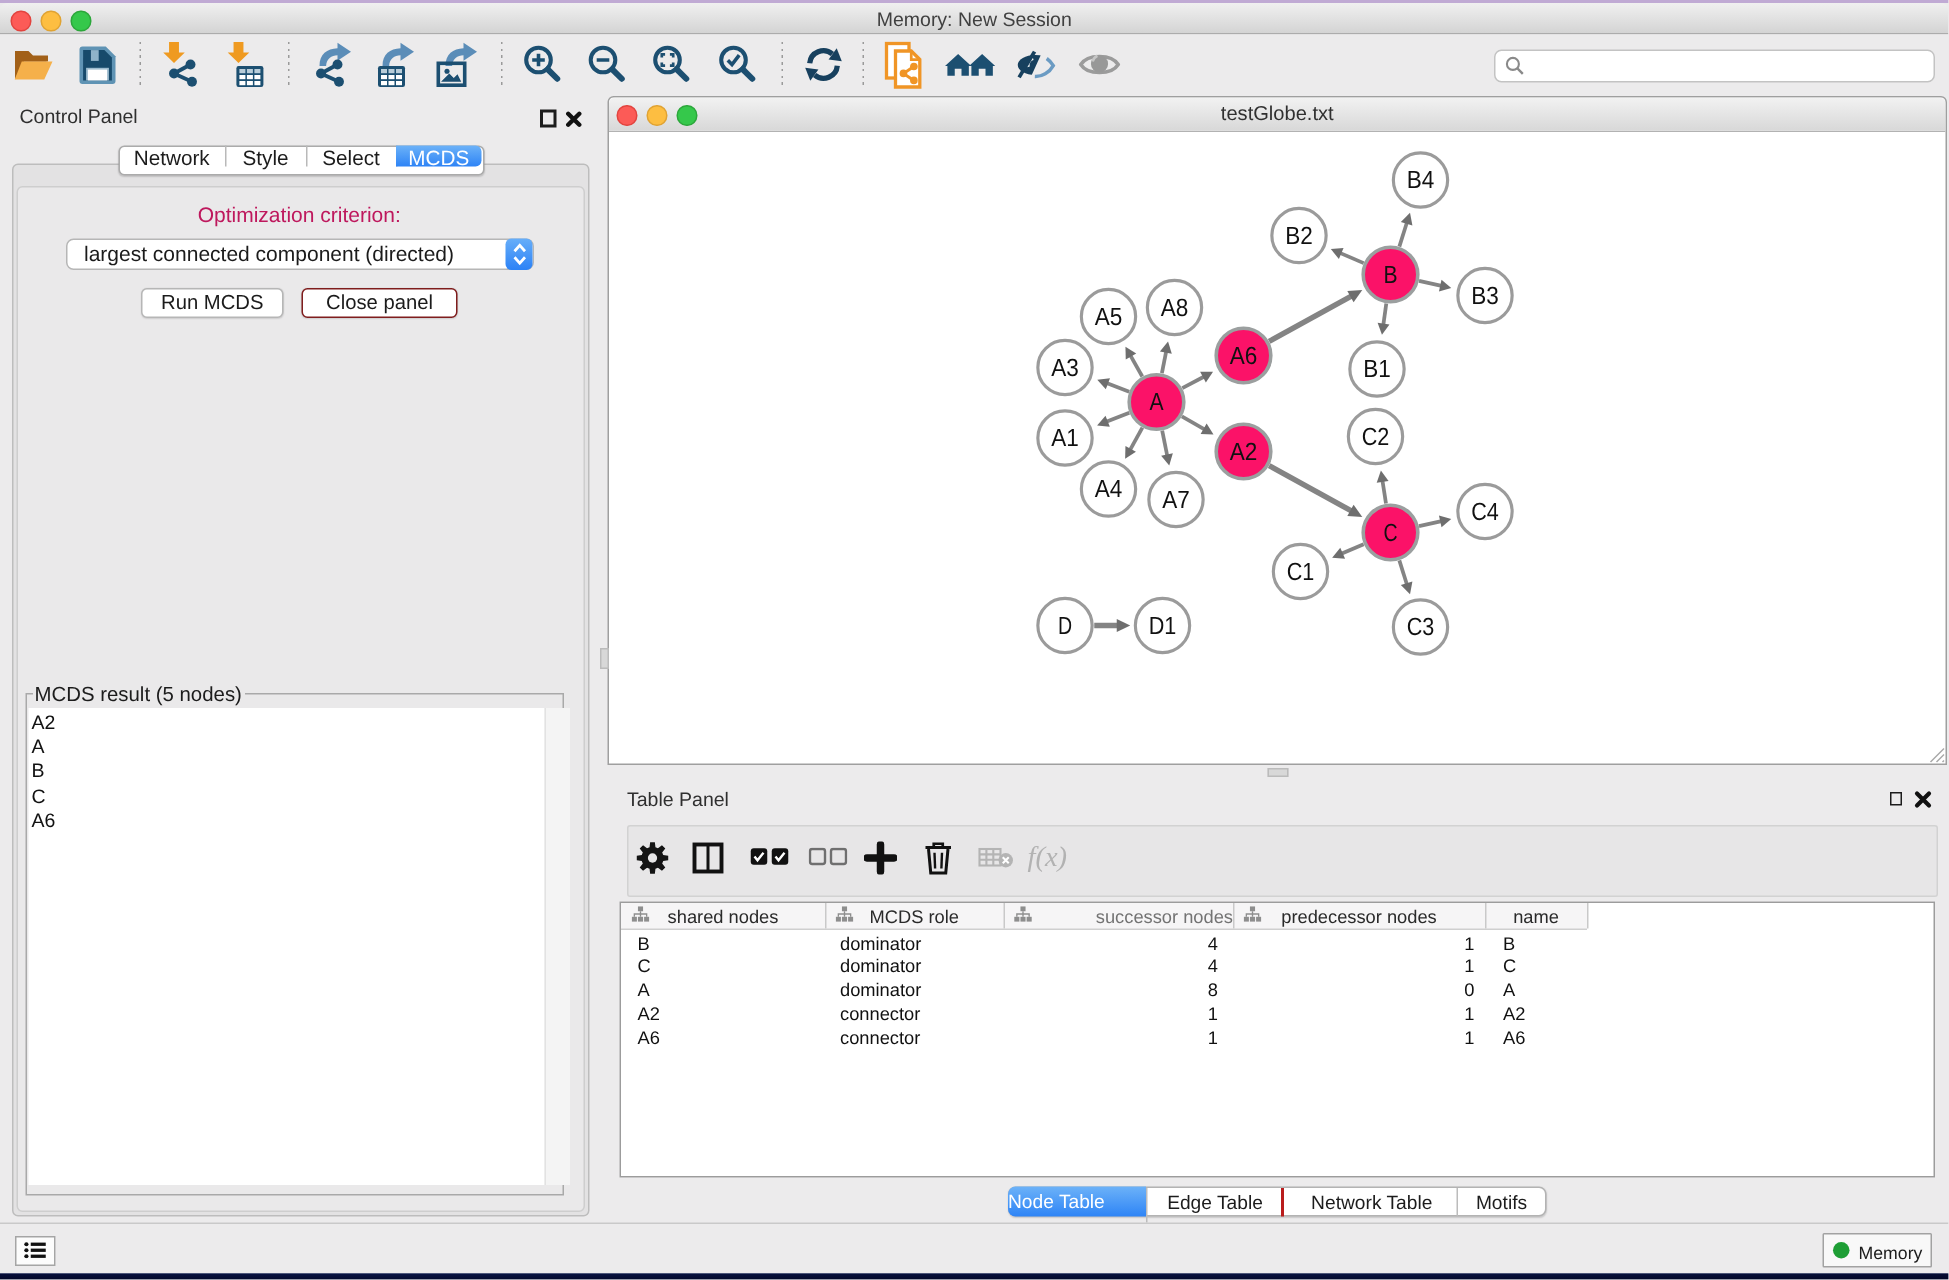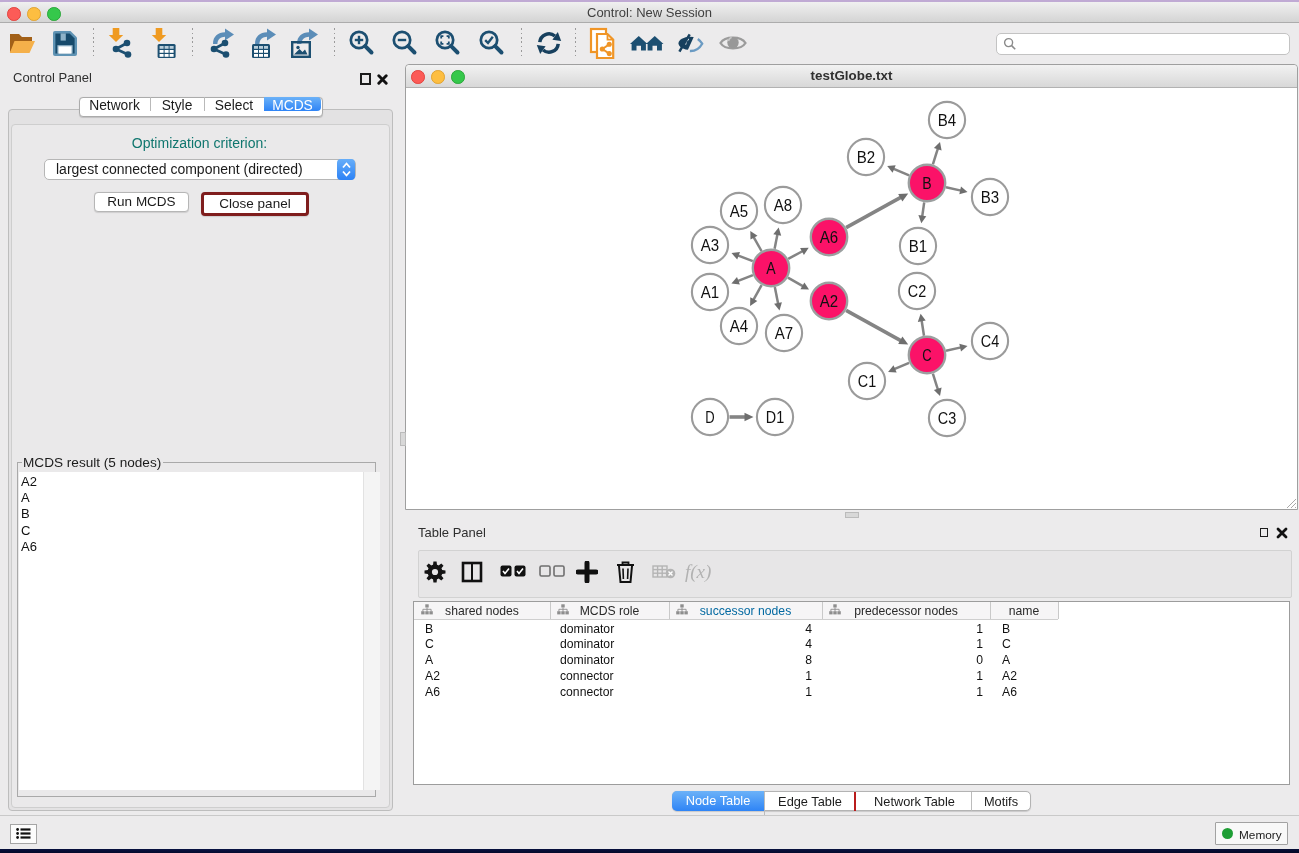--- a/index.html
+++ b/index.html
@@ -12,21 +12,21 @@
 </style></head>
 <body>
 
 <div class="abs" style="left:0;top:0;width:1299px;height:2px;background:#c0aad4"></div>
 <div class="abs" style="left:0;top:2px;width:1299px;height:20px;
  background:linear-gradient(#f0f0f0,#d4d4d4);border-bottom:1px solid #acacac;
  border-radius:5px 5px 0 0"></div>
 <div class="abs tl" style="left:7px;top:7px;background:#fc5b57;border:0.5px solid #e2443f"></div>
 <div class="abs tl" style="left:27px;top:7px;background:#fdbe41;border:0.5px solid #e0a333"></div>
 <div class="abs tl" style="left:47px;top:7px;background:#35c84b;border:0.5px solid #2ca73b"></div>
-<div class="abs" style="left:0;top:5px;width:1299px;text-align:center;font-size:13px;color:#404040">Control: New Session</div>
+<div class="abs" style="left:0;top:5px;width:1299px;text-align:center;font-size:13px;color:#404040">Memory: New Session</div>
 <div class="abs" style="left:0;top:23px;width:1299px;height:40px;background:#ecebec"></div>
 <svg class="abs" style="left:7px;top:29px" width="30" height="28" viewBox="0 0 30 28">
 <path d="M3 5 L12 5 L15 8 L25 8 L25 12 L3 12 Z" fill="#a26018"></path>
 <path d="M3 24 L3 9 L24 9 L24 12 L9 12 Z" fill="#a26018"></path>
 <path d="M7.5 12 L28 12 L22.5 24 L2.8 24 Z" fill="#f5b04a"></path>
 </svg>
 <svg class="abs" style="left:52px;top:30px" width="26" height="27" viewBox="0 0 26 27">
 <path d="M1 3 Q1 1 3 1 L18.5 1 L25 7.5 L25 24 Q25 26 23 26 L3 26 Q1 26 1 24 Z" fill="#5f93b4"></path>
 <path d="M3.4 3.4 L17.6 3.4 L22.6 8.4 L22.6 23.6 L3.4 23.6 Z" fill="#174a6b"></path>
 <rect x="8.6" y="3.4" width="5.2" height="7.2" fill="#8fb3c9"></rect>
@@ -167,47 +167,47 @@
 <path d="M1.8 1.8 L9.2 9.2 M9.2 1.8 L1.8 9.2" stroke="#111" stroke-width="2.9" stroke-linecap="round"></path>
   </svg>
 <div class="abs" style="left:8px;top:109px;width:383px;height:700px;border:1px solid #bdbdbd;border-radius:4px;background:#e3e2e3"></div>
 <div class="abs" style="left:11px;top:124px;width:377px;height:682px;border:1px solid #cecece;border-radius:4px;background:#eae9ea"></div>
 <div class="abs" style="left:79px;top:97px;width:242px;height:18px;background:#fff;border:1px solid #ababab;border-radius:4px;box-shadow:0 0.5px 1px rgba(0,0,0,0.15)"></div>
 <div class="seg" style="left:79px;width:71px;border-right:1px solid #b9b9b9;top:97px">Network</div>
 <div class="seg" style="left:150px;width:54px;border-right:1px solid #b9b9b9;top:97px">Style</div>
 <div class="seg" style="left:204px;width:60px;border-right:1px solid #b9b9b9;top:97px">Select</div>
 <div class="seg" style="left:264px;width:57px;top:97px;color:#fff;border-radius:0 4px 4px 0;
  background:linear-gradient(#6cb2f8,#2e84f6);font-size:13.8px">MCDS</div>
-<div class="abs" style="left:11px;top:135px;width:377px;text-align:center;font-size:14px;color:#0f766e">Optimization criterion:</div>
+<div class="abs" style="left:11px;top:135px;width:377px;text-align:center;font-size:14px;color:#be185d">Optimization criterion:</div>
 <div class="abs" style="left:44px;top:159px;width:310px;height:19px;background:#fff;
  border:1px solid #b6b6b6;border-radius:5px"></div>
 <div class="abs" style="left:56px;top:161px;font-size:14px;color:#1b1b1b">largest connected component (directed)</div>
 <div class="abs" style="left:337px;top:159px;width:18px;height:21px;border-radius:4px;
  background:linear-gradient(#67aef9,#2c82f6)"></div>
 <svg class="abs" style="left:340.5px;top:162px" width="11" height="15" viewBox="0 0 11 15">
 <path d="M2 5.5 L5.5 1.5 L9 5.5" fill="none" stroke="#fff" stroke-width="1.8"></path>
 <path d="M2 9.5 L5.5 13.5 L9 9.5" fill="none" stroke="#fff" stroke-width="1.8"></path>
   </svg>
 <div class="abs" style="left:94px;top:192px;width:93px;height:18px;background:#fff;border:1px solid #b6b6b6;border-radius:4px;text-align:center;line-height:18px;font-size:13.5px;color:#1b1b1b;box-shadow:0 0.5px 1px rgba(0,0,0,0.12)">Run MCDS</div>
-<div class="abs" style="left:201px;top:192px;width:102px;height:18px;background:#fff;border:3px solid #7f1d1d;border-radius:4px;text-align:center;line-height:18px;font-size:13.5px;color:#1b1b1b;box-shadow:0 0.5px 1px rgba(0,0,0,0.12)">Close panel</div>
+<div class="abs" style="left:201px;top:192px;width:102px;height:18px;background:#fff;border:1px solid #7f1d1d;border-radius:4px;text-align:center;line-height:18px;font-size:13.5px;color:#1b1b1b;box-shadow:0 0.5px 1px rgba(0,0,0,0.12)">Close panel</div>
 <fieldset class="abs" style="left:17px;top:455px;width:357px;height:340px;margin:0;padding:0;
  border:1px solid #a9a9a9;border-radius:0">
  <legend style="font-size:13.6px;color:#1c1c1c;margin-left:4px;padding:0 2px 0 1px">MCDS result (5 nodes)</legend>
   </fieldset>
 <div class="abs" style="left:19px;top:472px;width:361px;height:318px;background:#fff"></div>
 <div class="abs" style="left:363px;top:472px;width:16px;height:318px;background:#f4f4f4;border-left:1px solid #e2e2e2"></div>
 <div class="abs" style="left:21px;top:474px;font-size:13px;color:#111;line-height:16.2px">A2<br>A<br>B<br>C<br>A6</div>
 <div class="abs" style="left:405px;top:64px;width:893px;height:446px;background:#fff;
  border:1px solid #9f9f9f;border-radius:4px 4px 0 0;box-sizing:border-box"></div>
 <div class="abs" style="left:406px;top:65px;width:891px;height:22px;
  background:linear-gradient(#f2f2f2,#d8d8d8);border-bottom:1px solid #b2b2b2;border-radius:4px 4px 0 0"></div>
 <div class="abs tl" style="left:411px;top:70px;background:#fc5b57;border:0.5px solid #e2443f"></div>
 <div class="abs tl" style="left:431px;top:70px;background:#fdbe41;border:0.5px solid #e0a333"></div>
 <div class="abs tl" style="left:451px;top:70px;background:#35c84b;border:0.5px solid #2ca73b"></div>
-<div class="abs" style="left:406px;top:68px;width:891px;text-align:center;font-size:13.4px;font-weight:bold;color:#303030">testGlobe.txt</div>
+<div class="abs" style="left:406px;top:68px;width:891px;text-align:center;font-size:13.4px;font-weight:normal;color:#303030">testGlobe.txt</div>
 <svg style="position:absolute;left:406px;top:88px" width="892" height="421" viewBox="0 0 892 421">
 <line x1="355.5" y1="163.0" x2="347.5" y2="148.8" stroke="#848484" stroke-width="2.5"></line>
 <polygon points="344.3,143.1 351.5,147.7 344.5,151.6" fill="#6e6e6e"></polygon>
 <line x1="368.6" y1="160.8" x2="371.5" y2="146.1" stroke="#848484" stroke-width="2.5"></line>
 <polygon points="372.7,139.6 375.2,147.8 367.3,146.3" fill="#6e6e6e"></polygon>
 <line x1="346.8" y1="173.1" x2="331.7" y2="167.4" stroke="#848484" stroke-width="2.5"></line>
 <polygon points="325.5,165.1 334.0,164.1 331.2,171.5" fill="#6e6e6e"></polygon>
 <line x1="346.9" y1="187.1" x2="331.5" y2="193.2" stroke="#848484" stroke-width="2.5"></line>
 <polygon points="325.4,195.6 331.0,189.1 333.9,196.5" fill="#6e6e6e"></polygon>
 <line x1="355.6" y1="197.1" x2="347.3" y2="212.1" stroke="#848484" stroke-width="2.5"></line>
@@ -369,21 +369,21 @@
     <svg width="12" height="11" viewBox="0 0 12 11" style="vertical-align:-1px">
 <g fill="#8e8e8e">
         <rect x="4.3" y="0.3" width="3.4" height="3.2"></rect>
         <rect x="0.2" y="7.2" width="3.4" height="3.2"></rect>
 <rect x="4.3" y="7.2" width="3.4" height="3.2"></rect>
         <rect x="8.4" y="7.2" width="3.4" height="3.2"></rect>
       </g>
 <path d="M6 3.5 L6 7.2 M1.9 7.2 L1.9 5.3 L10.1 5.3 L10.1 7.2" fill="none" stroke="#8e8e8e" stroke-width="0.9"></path>
     </svg>
   </div>
-<div class="abs" style="left:669px;top:604px;width:153px;text-align:center;font-size:12.2px;color:#0369a1">successor nodes</div>
+<div class="abs" style="left:669px;top:604px;width:153px;text-align:right;font-size:12.2px;color:#737373">successor nodes</div>
 <div class="abs" style="left:990px;top:602px;width:1px;height:17px;background:#c9c9c9"></div>
 <div class="abs" style="left:829px;top:604px">
     <svg width="12" height="11" viewBox="0 0 12 11" style="vertical-align:-1px">
 <g fill="#8e8e8e">
         <rect x="4.3" y="0.3" width="3.4" height="3.2"></rect>
         <rect x="0.2" y="7.2" width="3.4" height="3.2"></rect>
 <rect x="4.3" y="7.2" width="3.4" height="3.2"></rect>
         <rect x="8.4" y="7.2" width="3.4" height="3.2"></rect>
       </g>
 <path d="M6 3.5 L6 7.2 M1.9 7.2 L1.9 5.3 L10.1 5.3 L10.1 7.2" fill="none" stroke="#8e8e8e" stroke-width="0.9"></path>
@@ -412,21 +412,21 @@
 <div class="abs" style="left:736px;top:669px;width:76px;text-align:right;font-size:12.2px;color:#111">1</div>
 <div class="abs" style="left:907px;top:669px;width:76px;text-align:right;font-size:12.2px;color:#111">1</div>
 <div class="abs" style="left:1002px;top:669px;font-size:12.2px;color:#111">A2</div>
 <div class="abs" style="left:425px;top:685px;font-size:12.2px;color:#111">A6</div>
 <div class="abs" style="left:560px;top:685px;font-size:12.2px;color:#111">connector</div>
 <div class="abs" style="left:736px;top:685px;width:76px;text-align:right;font-size:12.2px;color:#111">1</div>
 <div class="abs" style="left:907px;top:685px;width:76px;text-align:right;font-size:12.2px;color:#111">1</div>
 <div class="abs" style="left:1002px;top:685px;font-size:12.2px;color:#111">A6</div>
 <div class="abs" style="left:672px;top:791px;width:357px;height:18px;background:#fff;border:1px solid #b3b3b3;border-radius:5px;box-shadow:0 0.5px 1px rgba(0,0,0,0.15)"></div>
 <div class="abs" style="left:672px;top:791px;width:92px;height:20px;border-radius:5px 0 0 5px;
- background:linear-gradient(#6cb2f8,#2e84f6);color:#fff;text-align:center;line-height:20px;font-size:12.8px">Node Table</div>
+ background:linear-gradient(#6cb2f8,#2e84f6);color:#fff;text-align:left;line-height:20px;font-size:12.8px">Node Table</div>
 <div class="seg" style="left:764px;width:90px;top:792px;height:30px;line-height:19px;border-left:1px solid #bcbcbc;font-size:12.8px">Edge Table</div>
 <div class="seg" style="left:854px;width:117px;top:792px;height:19px;line-height:19px;border-left:2px solid #b91c1c;font-size:12.8px">Network Table</div>
 <div class="seg" style="left:971px;width:58px;top:792px;height:19px;line-height:19px;border-left:1px solid #bcbcbc;font-size:12.8px">Motifs</div>
 <div class="abs" style="left:0;top:815px;width:1299px;height:35px;background:#ecebec;border-top:1px solid #c9c9c9"></div>
 <div class="abs" style="left:10px;top:824px;width:25px;height:18px;background:#fcfcfc;border:1px solid #a5a5a5"></div>
 <svg class="abs" style="left:16px;top:828px" width="15" height="11" viewBox="0 0 15 11">
 <g fill="#111">
       <circle cx="1.6" cy="1.5" r="1.4"></circle>
       <circle cx="1.6" cy="5.5" r="1.4"></circle>
       <circle cx="1.6" cy="9.5" r="1.4"></circle>

